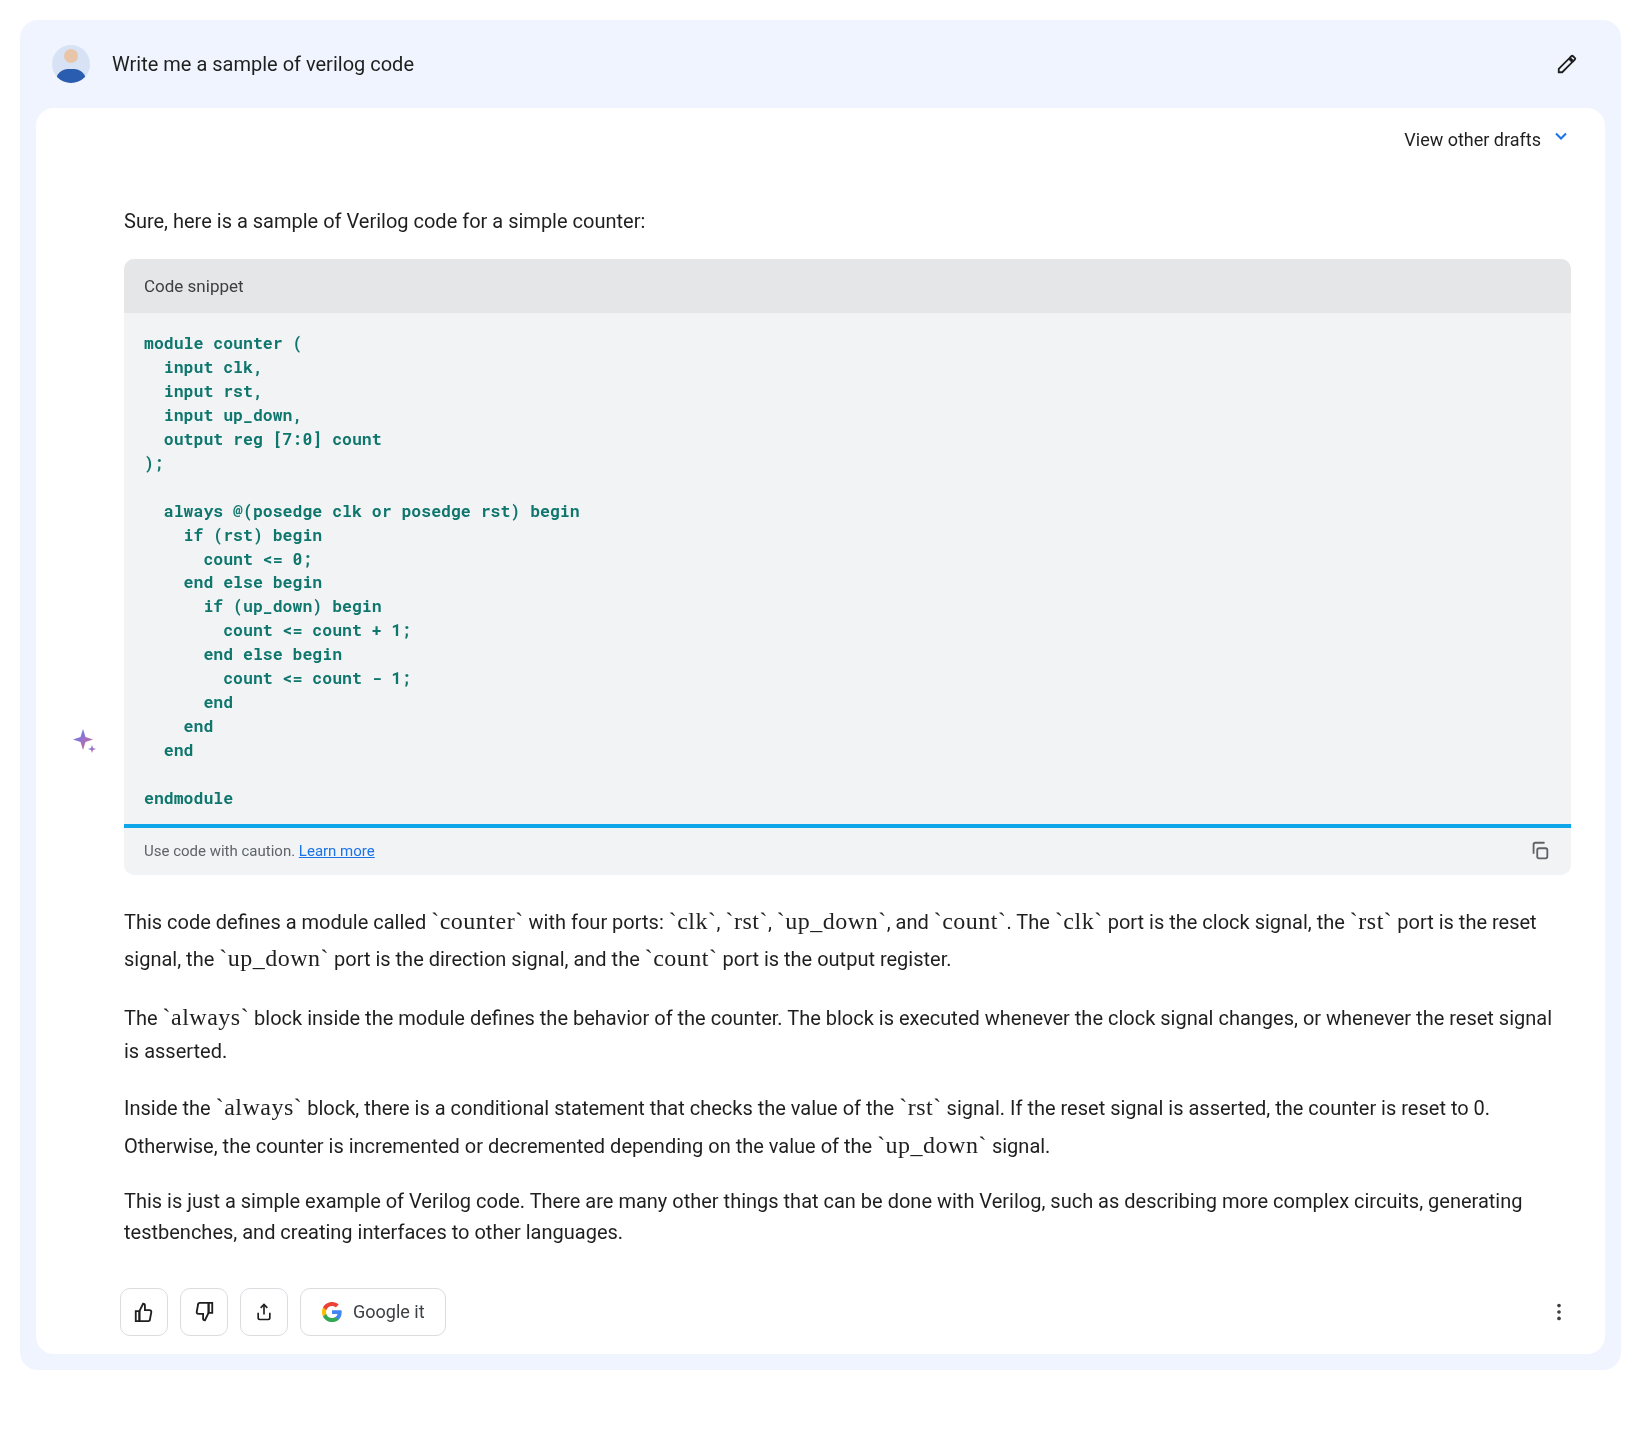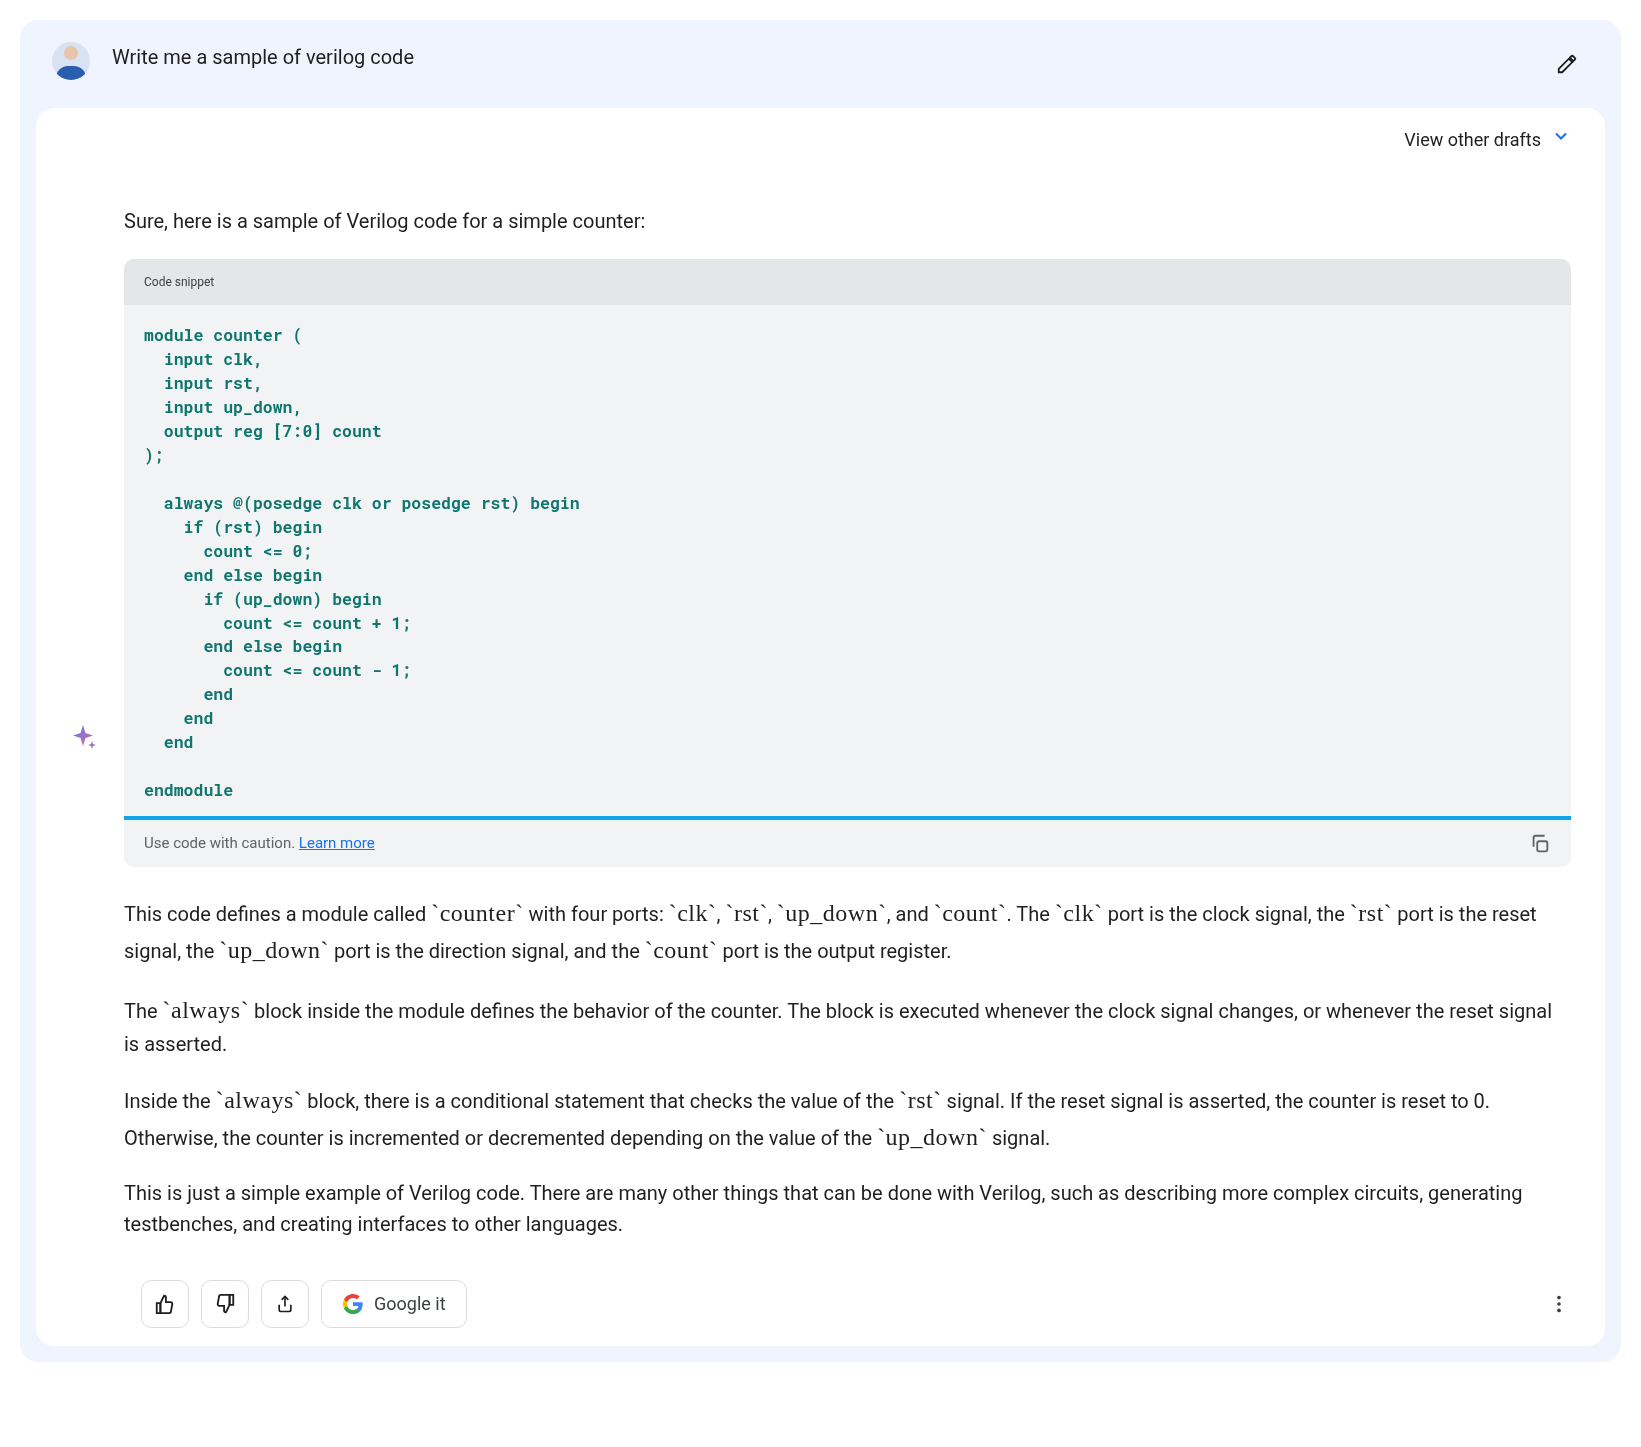--- a/index.html
+++ b/index.html
@@ -11,21 +11,21 @@
     font-size: 19px;
     line-height: 1.55;
   }
   .chat-container {
     background: #f0f4ff;
     border-radius: 18px;
     overflow: hidden;
   }
   .user-row {
     display: flex;
-    align-items: flex-start;
+    align-items: center;
     padding: 22px 32px;
     gap: 22px;
   }
   .avatar {
     width: 38px;
     height: 38px;
     border-radius: 50%;
     background: #d7e3f4;
     display: flex;
     align-items: flex-end;
@@ -79,21 +79,21 @@
   .intro { margin-bottom: 22px; font-size: 20px; }
   .code-block {
     background: #f1f3f4;
     border-radius: 10px;
     overflow: hidden;
     margin-bottom: 28px;
   }
   .code-header {
     background: #e4e6e8;
     padding: 14px 20px;
-    font-size: 12px;
+    font-size: 17px;
     color: #3c4043;
   }
   .code-content {
     padding: 18px 20px 14px 20px;
     font-family: 'Roboto Mono', Menlo, Consolas, monospace;
     font-size: 16.5px;
     line-height: 1.45;
     white-space: pre;
     color: #0f766e;
     font-weight: bold;
@@ -111,21 +111,21 @@
   .explain p { margin-bottom: 22px; font-size: 20px; }
   .inline-code {
     font-family: Liberation Serif, serif;
     font-size: 24px;
     letter-spacing: 0.5px;
   }
   .actions-row {
     display: flex;
     align-items: center;
     gap: 12px;
-    padding: 18px 0 0 105px;
+    padding: 18px 0 0 84px;
   }
   .icon-btn {
     width: 48px; height: 48px;
     border: 1px solid #dadce0;
     border-radius: 10px;
     background: #fff;
     display:flex; align-items:center; justify-content:center;
     cursor:pointer;
   }
   .google-it {

